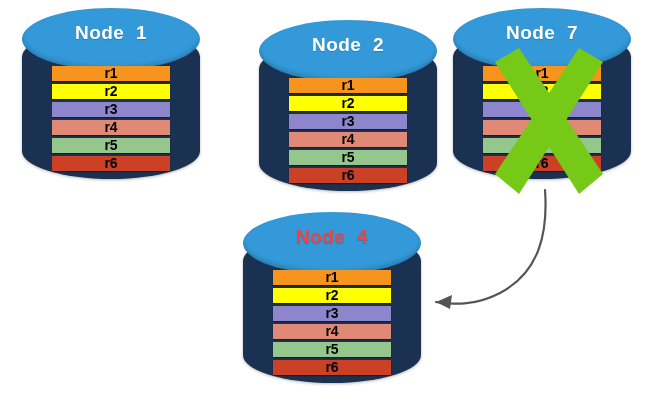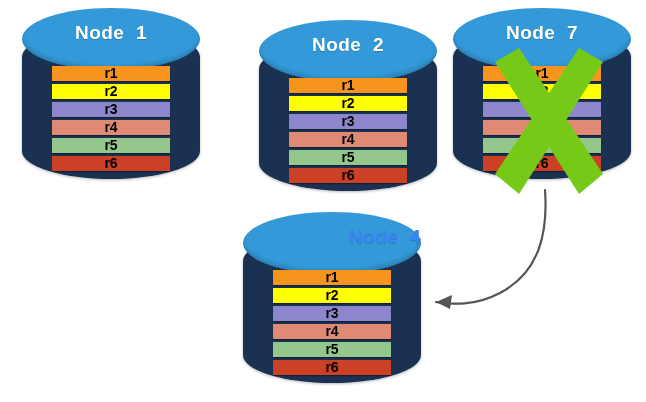--- a/index.html
+++ b/index.html
@@ -152,21 +152,21 @@
       <g id="fail-x-shape" fill="#76c916">
         <polygon points="4,14 28,0 112,126 88,146"></polygon>
         <polygon points="112,14 88,0 4,126 28,146"></polygon>
       </g>
     </svg>
   </div>
 
   <div class="node" style="left:243px; top:212px;">
     <div class="cyl-body" style="background: rgb(27, 49, 82);"></div>
     <div class="cyl-top" style="background: rgb(51, 153, 216);"></div>
-    <div class="node-title" style="color: #3b82f6; text-align: right;">Node  4</div>
+    <div class="node-title" style="color: #ef4444;">Node  4</div>
     <div class="rows">
       <div class="row-bar" style="background: rgb(247, 148, 30); color: rgb(0, 0, 0);">r1</div>
       <div class="row-bar" style="background: rgb(255, 255, 0); color: rgb(0, 0, 0);">r2</div>
       <div class="row-bar" style="background: rgb(141, 134, 204); color: rgb(0, 0, 0);">r3</div>
       <div class="row-bar" style="background: rgb(224, 138, 117); color: rgb(0, 0, 0);">r4</div>
       <div class="row-bar" style="background: rgb(149, 199, 141); color: rgb(0, 0, 0);">r5</div>
       <div class="row-bar" style="background: rgb(204, 65, 37); color: rgb(0, 0, 0);">r6</div>
     </div>
   </div>
 

